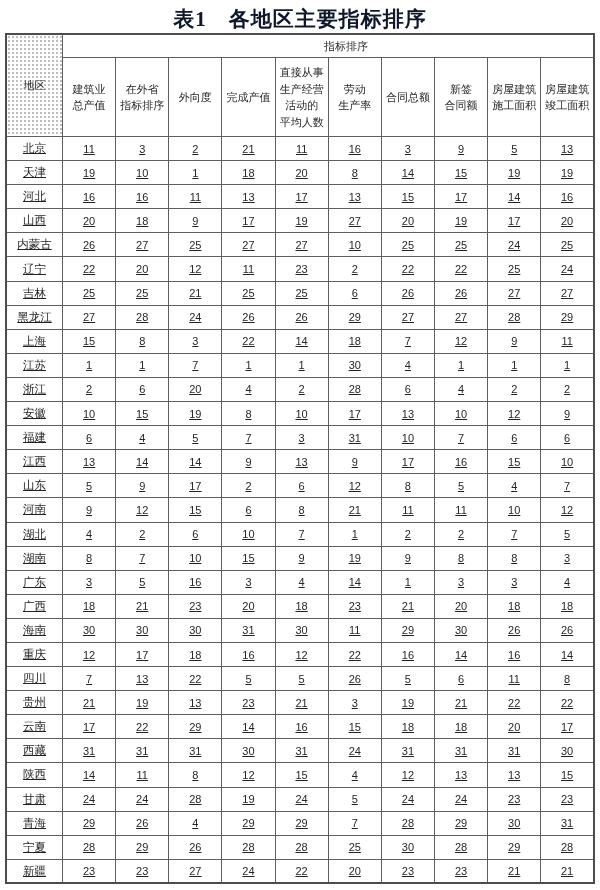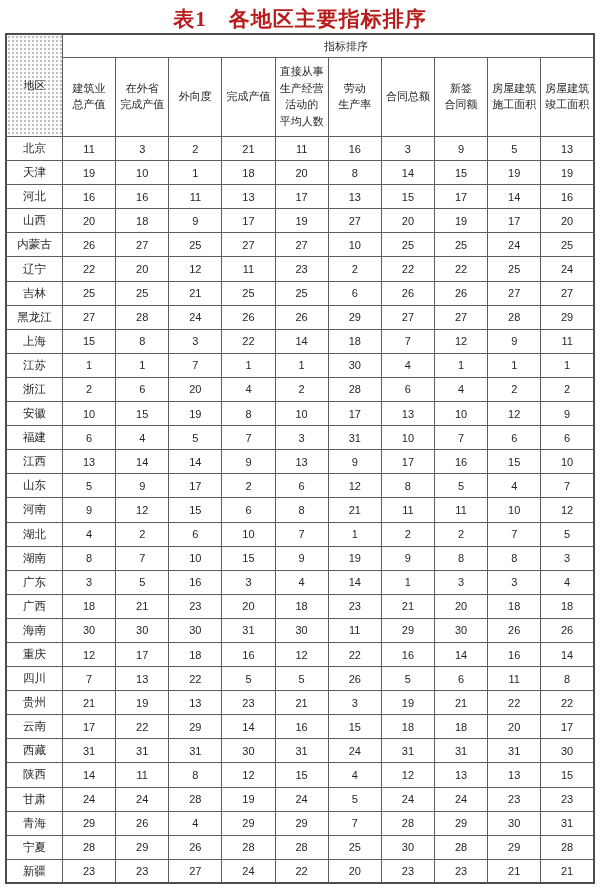--- a/index.html
+++ b/index.html
@@ -17,21 +17,21 @@
     overflow: hidden;
   }
   .doc-title {
     margin: 0;
     padding-top: 5px;
     height: 28px;
     text-align: center;
     font-family: "Liberation Serif", serif;
     font-size: 21px;
     font-weight: bold;
-    color: #b91c1c;
+    color: #0f172a;
     letter-spacing: 1px;
   }
   table.rank-table {
     margin: 0 0 0 5px;
     width: 590px;
     table-layout: fixed;
     border-collapse: collapse;
     border: 2px solid #4d4d4d;
   }
   .rank-table th, .rank-table td {
@@ -52,45 +52,45 @@
   }
   .rank-table .group-head {
     height: 22px;
     padding-left: 36px;
   }
   .rank-table .col-head {
     height: 74px;
     line-height: 1.5;
     white-space: pre-line;
     padding: 2px 1px;
-    font-family: Liberation Mono, monospace;
   }
   .rank-table tbody tr {
     height: 24.1px;
+    text-decoration: underline;
   }
   .rank-table tbody td.region {
     font-size: 11.5px;
   }
 </style>
 </head>
 <body>
 
 <div class="page">
   <h1 class="doc-title">表1　各地区主要指标排序</h1>
   <table class="rank-table">
     <thead>
       <tr>
         <th rowspan="2" class="corner">地区</th>
         <th colspan="10" class="group-head">指标排序</th>
       </tr>
       <tr id="col-header-row">
           <th class="col-head">建筑业
 总产值</th>
           <th class="col-head">在外省
-完成产值</th>
+指标排序</th>
           <th class="col-head">外向度</th>
           <th class="col-head">完成产值</th>
           <th class="col-head">直接从事
 生产经营
 活动的
 平均人数</th>
           <th class="col-head">劳动
 生产率</th>
           <th class="col-head">合同总额</th>
           <th class="col-head">新签

